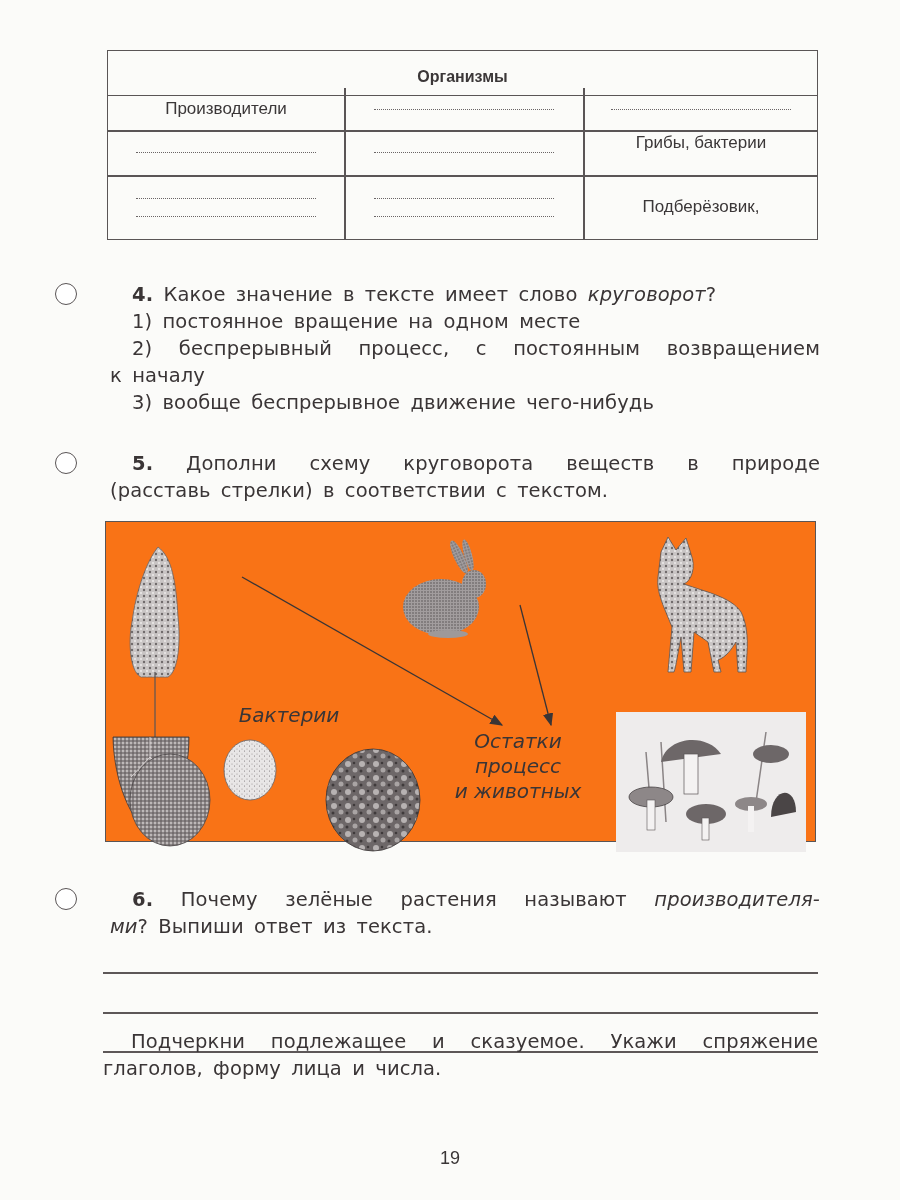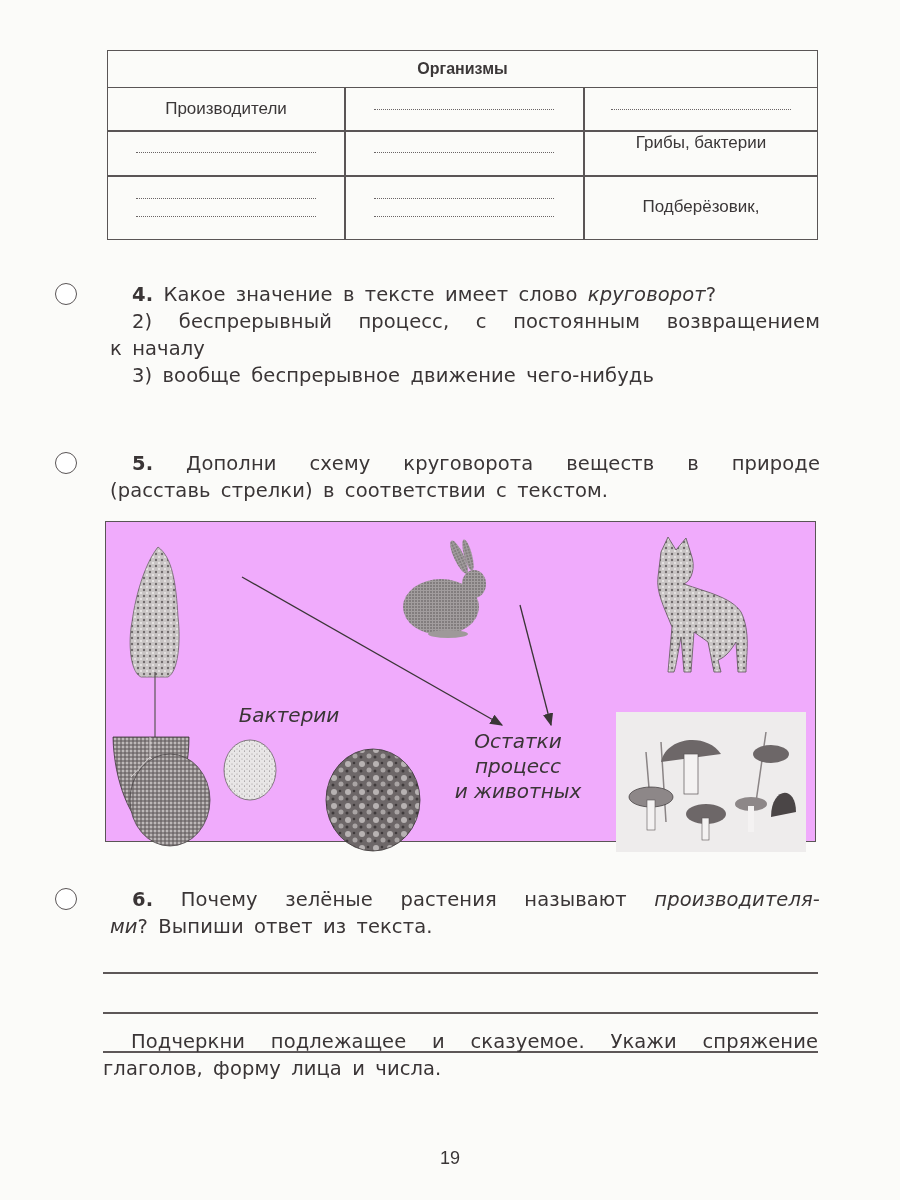--- a/index.html
+++ b/index.html
@@ -9,21 +9,21 @@
     font-family: "DejaVu Sans", sans-serif;
     color: #3a3536;
   }
 
   
   .org-table {
     position: absolute; left: 107px; top: 50px; width: 711px; height: 190px;
     border: 1.5px solid #5a5556; box-sizing: border-box;
   }
   .org-table .hdr {
-    position: absolute; left: 0; top: 0; width: 100%; height: 37px;
+    position: absolute; left: 0; top: 8px; width: 100%; height: 37px;
     border-bottom: 1.5px solid #5a5556; box-sizing: border-box;
     display: flex; align-items: center; justify-content: center;
     font-family: "Liberation Sans", sans-serif; font-weight: bold; font-size: 16px; color: #3b3738;
   }
   .org-table .vline { position: absolute; width: 1.5px; background: #5a5556; top: 37px; bottom: 0; }
   .org-table .hline { position: absolute; height: 1.5px; background: #5a5556; left: 0; right: 0; }
   .cell {
     position: absolute; display: flex; flex-direction: column; align-items: center; justify-content: center;
     font-family: "Liberation Sans", sans-serif; font-size: 17px; color: #3b3738;
   }
@@ -40,21 +40,21 @@
     position: absolute; font-family: "DejaVu Sans", sans-serif; font-size: 19.5px;
     line-height: 27px; color: #3a3536; letter-spacing: 0.1px; word-spacing: 4px;
   }
   .qtext .num { font-weight: bold; }
   .qtext i { font-style: italic; }
   .justify { text-align: justify; text-align-last: justify; }
 
   
   .diagram {
     position: absolute; left: 105px; top: 521px; width: 711px; height: 321px;
-    border: 1.5px solid #5a5556; box-sizing: border-box; background: #f0abfc;
+    border: 1.5px solid #5a5556; box-sizing: border-box; background: #f97316;
   }
   .diagram svg { position: absolute; left: 0; top: 0; }
   .dlabel {
     position: absolute; font-family: "DejaVu Sans", sans-serif; font-style: italic;
     font-size: 20px; color: #3a3536; text-align: center; line-height: 25px;
   }
 
   .answer-line { position: absolute; left: 103px; width: 715px; height: 1.5px; background: #5d5758; }
 
   .page-num { position: absolute; left: 0; width: 900px; top: 1148px; text-align: center;
@@ -96,20 +96,21 @@
     </div>
   <div class="cell" style="left:475px;top:124px;width:236px;height:64px">Подберёзовик,</div>
 </div>
 
 <div class="radio" style="left:55px;top:283px"></div>
 <div class="qtext" style="left:110px;top:281px;width:710px">
   <div style="padding-left:22px">
     <span class="num">4.</span>
     <span>Какое значение в тексте имеет слово </span><i>круговорот</i><span>?</span>
   </div>
+  <div style="padding-left:22px">1) постоянное вращение на одном месте</div>
   <div style="padding-left:22px" class="justify">2) беспрерывный процесс, с постоянным возвращением</div>
   <div>к началу</div>
   <div style="padding-left:22px">3) вообще беспрерывное движение чего-нибудь</div>
 </div>
 
 <div class="radio" style="left:55px;top:452px"></div>
 <div class="qtext" style="left:110px;top:450px;width:710px">
   <div style="padding-left:22px" class="justify"><span class="num">5.</span> <span>Дополни схему круговорота веществ в природе</span></div>
   <div>(расставь стрелки) в соответствии с текстом.</div>
 </div>

